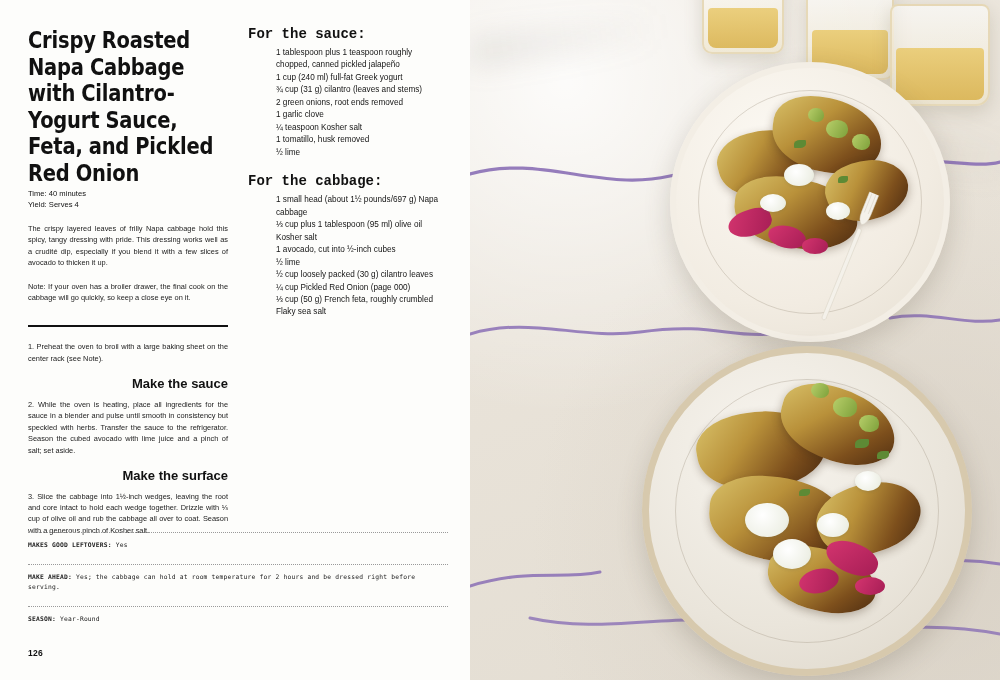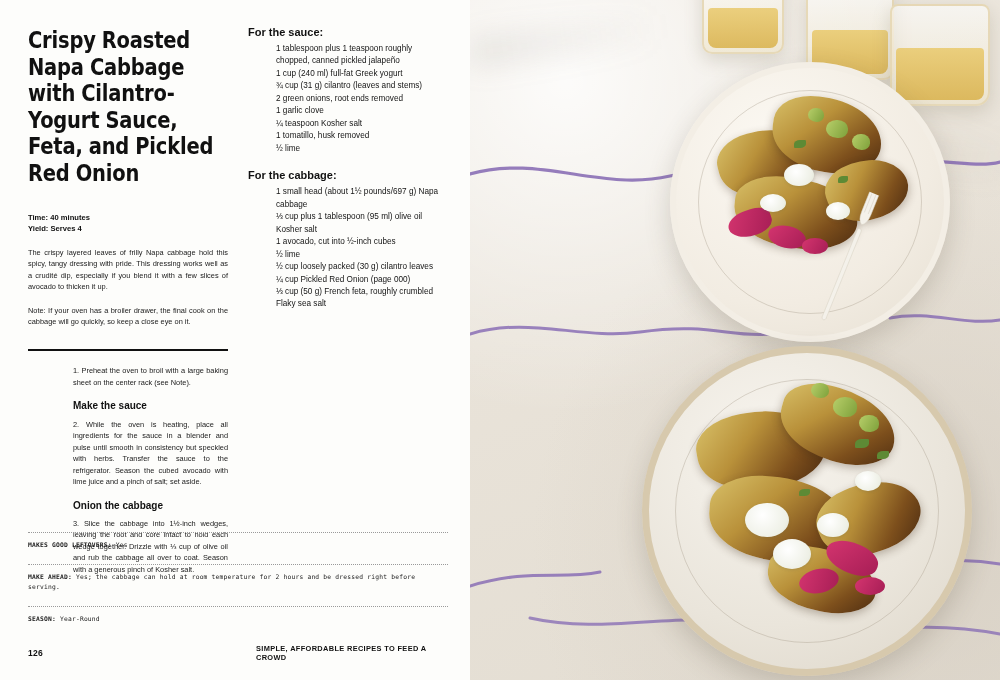--- a/index.html
+++ b/index.html
@@ -47,25 +47,25 @@
     font-size: 19.5px;
     line-height: 1.16;
     letter-spacing: -0.2px;
     color: #111111;
     margin: 2px 0 0 0;
     transform: scaleY(1.18);
     transform-origin: top left;
     word-spacing: -0.5px;
   }
   .meta {
-    margin-top: 48px;
+    margin-top: 24px;
     font-size: 7.6px;
     line-height: 1.45;
     color: #111;
-    font-weight: 700;
+    font-weight: 400;
   }
   .headnote {
     margin-top: 13px;
     font-size: 7.4px;
     line-height: 1.55;
     color: #1a1a1a;
     text-align: justify;
   }
   .note {
     margin-top: 12px;
@@ -74,40 +74,41 @@
     color: #1a1a1a;
     text-align: justify;
   }
   .rule {
     margin-top: 22px;
     width: 100%;
     border-top: 2.5px solid #111;
   }
   .steps {
     margin-top: 14px;
-    margin-left: 45px;
   }
   .step {
     font-size: 7.4px;
     line-height: 1.55;
     color: #1a1a1a;
     margin-bottom: 10px;
     text-align: justify;
   }
   .sub-head {
-    font-size: 10px;
+    font-size: 13px;
     font-weight: 700;
     color: #111;
     margin: 12px 0 3px 0;
+    text-align: right;
   }
   .ing-head {
-    font-size: 11px;
+    font-size: 14px;
     font-weight: 700;
     color: #111;
     margin: 0 0 5px 0;
+    font-family: Liberation Mono, monospace;
   }
   .ing-head.second { margin-top: 14px; }
   .ing {
     font-size: 8.2px;
     line-height: 1.52;
     color: #141414;
     margin-bottom: 0px;
     margin-left: 28px;
   }
   .ing-list { margin-bottom: 2px; }
@@ -127,21 +128,20 @@
     letter-spacing: 0.2px;
   }
   .mono b { font-weight: 700; }
 
   .footer {
     position: absolute;
     left: 28px;
     right: 34px;
     bottom: 22px;
     display: flex;
-    align-items: center;
   }
   .folio {
     font-size: 8.5px;
     font-weight: 700;
     color: #111;
     letter-spacing: 0.3px;
   }
   .running-head {
     position: absolute;
     left: 228px;
@@ -265,21 +265,21 @@
 
         <p class="headnote">The crispy layered leaves of frilly Napa cabbage hold this spicy, tangy dressing with pride. This dressing works well as a crudité dip, especially if you blend it with a few slices of avocado to thicken it up.</p>
         <p class="note">Note: If your oven has a broiler drawer, the final cook on the cabbage will go quickly, so keep a close eye on it.</p>
 
         <div class="rule"></div>
 
         <div class="steps">
           <p class="step">1. Preheat the oven to broil with a large baking sheet on the center rack (see Note).</p>
           <div class="sub-head">Make the sauce</div>
           <p class="step">2. While the oven is heating, place all ingredients for the sauce in a blender and pulse until smooth in consistency but speckled with herbs. Transfer the sauce to the refrigerator. Season the cubed avocado with lime juice and a pinch of salt; set aside.</p>
-          <div class="sub-head">Onion the cabbage</div>
+          <div class="sub-head">Make the surface</div>
           <p class="step">3. Slice the cabbage into 1½-inch wedges, leaving the root and core intact to hold each wedge together. Drizzle with ⅓ cup of olive oil and rub the cabbage all over to coat. Season with a generous pinch of Kosher salt.</p>
         </div>
       </div>
 
       <div class="col-right">
         <div class="ing-head">For the sauce:</div>
         <div class="ing-list">
           <div class="ing">1 tablespoon plus 1 teaspoon roughly chopped, canned pickled jalapeño</div>
           <div class="ing">1 cup (240 ml) full-fat Greek yogurt</div>
           <div class="ing">¾ cup (31 g) cilantro (leaves and stems)</div>
@@ -321,21 +321,20 @@
       </div>
       <div class="dots"></div>
       <div class="mono">
         <b>SEASON:</b>
         <span>Year-Round</span>
       </div>
     </div>
 
     <div class="footer">
       <span class="folio">126</span>
-      <span class="running-head">SIMPLE, AFFORDABLE RECIPES TO FEED A CROWD</span>
     </div>
   </div>
 
   <div class="photo-page">
     <div class="bg"></div>
 
     <div class="shadow-band" style="left:0; top:28px; width:180px; height:26px; transform:rotate(-8deg);"></div>
     <div class="shadow-band" style="left:300px; top:120px; width:240px; height:34px; transform:rotate(14deg);"></div>
 
     <svg class="squiggle" style="top:140px;" viewBox="0 0 530 60">

